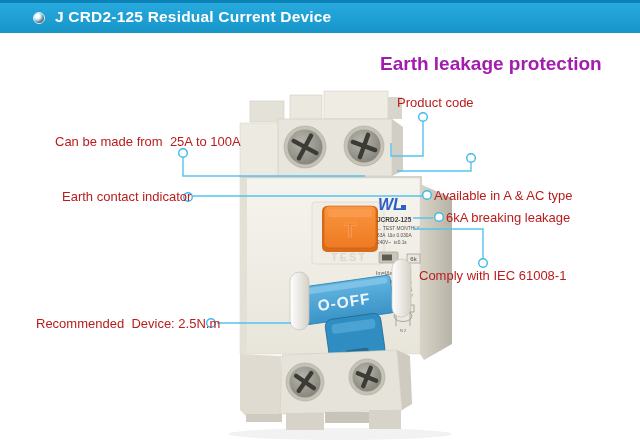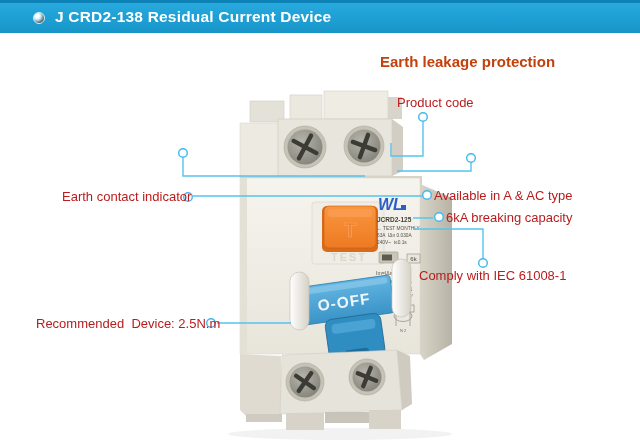--- a/index.html
+++ b/index.html
@@ -20,21 +20,21 @@
   }
   .bullet{
     position:absolute;left:33px;top:9px;width:12px;height:12px;border-radius:50%;
     background:radial-gradient(circle at 32% 30%, #ffffff 0 20%, #bfe4f5 38%, #3a4d57 78%);
     border:1px solid #d8eefb;box-sizing:border-box;
   }
 
   
   .subtitle{
     position:absolute;left:380px;top:53px;
-    color:#c2410c;font-size:15px;font-weight:bold;white-space:pre;
+    color:#a21caf;font-size:19px;font-weight:bold;white-space:pre;
   }
 
   
   .callout{
     position:absolute;color:#b91c1c;font-size:13px;line-height:16px;white-space:pre;
   }
   .co-product   {left:397px;top:95px;}
   .co-tripping  {left:429px;top:125px;}
   .co-tripping .l2{display:block;margin-left:3px;}
   .co-canmade   {left:55px; top:134px;}
@@ -48,21 +48,21 @@
   .scene{position:absolute;left:0;top:0;width:640px;height:446px;}
   svg text{font-family:"Liberation Sans",sans-serif;white-space:pre;}
 </style>
 </head>
 <body>
 
 <div id="stage">
 
   <div class="banner">
     <span class="bullet"></span>
-    <span class="banner-title">J CRD2-138 Residual Current Device</span>
+    <span class="banner-title">J CRD2-125 Residual Current Device</span>
   </div>
 
   <div class="subtitle">Earth leakage protection</div>
 
   <svg class="scene" viewBox="0 0 640 446">
     <defs>
       <linearGradient id="bodyGrad" x1="0" y1="0" x2="0" y2="1">
         <stop offset="0" stop-color="#f6f4ee"></stop>
           <stop offset="1" stop-color="#e8e5db"></stop>
       </linearGradient>
@@ -244,19 +244,20 @@
       <g>
         <line x1="217" y1="323" x2="291" y2="323"></line>
         <circle cx="211" cy="323" r="4.3" fill="#fdfeff" stroke="#3fb9ea"></circle>
       </g>
     </g>
   </svg>
 
   <div class="callout co-product">Product code</div>
   <div class="callout co-tripping">
   </div>
+  <div class="callout co-canmade">Can be made from  25A to 100A</div>
   <div class="callout co-contact">Earth contact indicator</div>
   <div class="callout co-available">Available in A &amp; AC type</div>
-  <div class="callout co-breaking">6kA breaking capacity</div>
+  <div class="callout co-breaking">6kA breaking leakage</div>
   <div class="callout co-comply">Comply with IEC 61008-1</div>
   <div class="callout co-torque">Recommended  Device: 2.5N.m</div>
 
 </div>
 
 </body></html>

